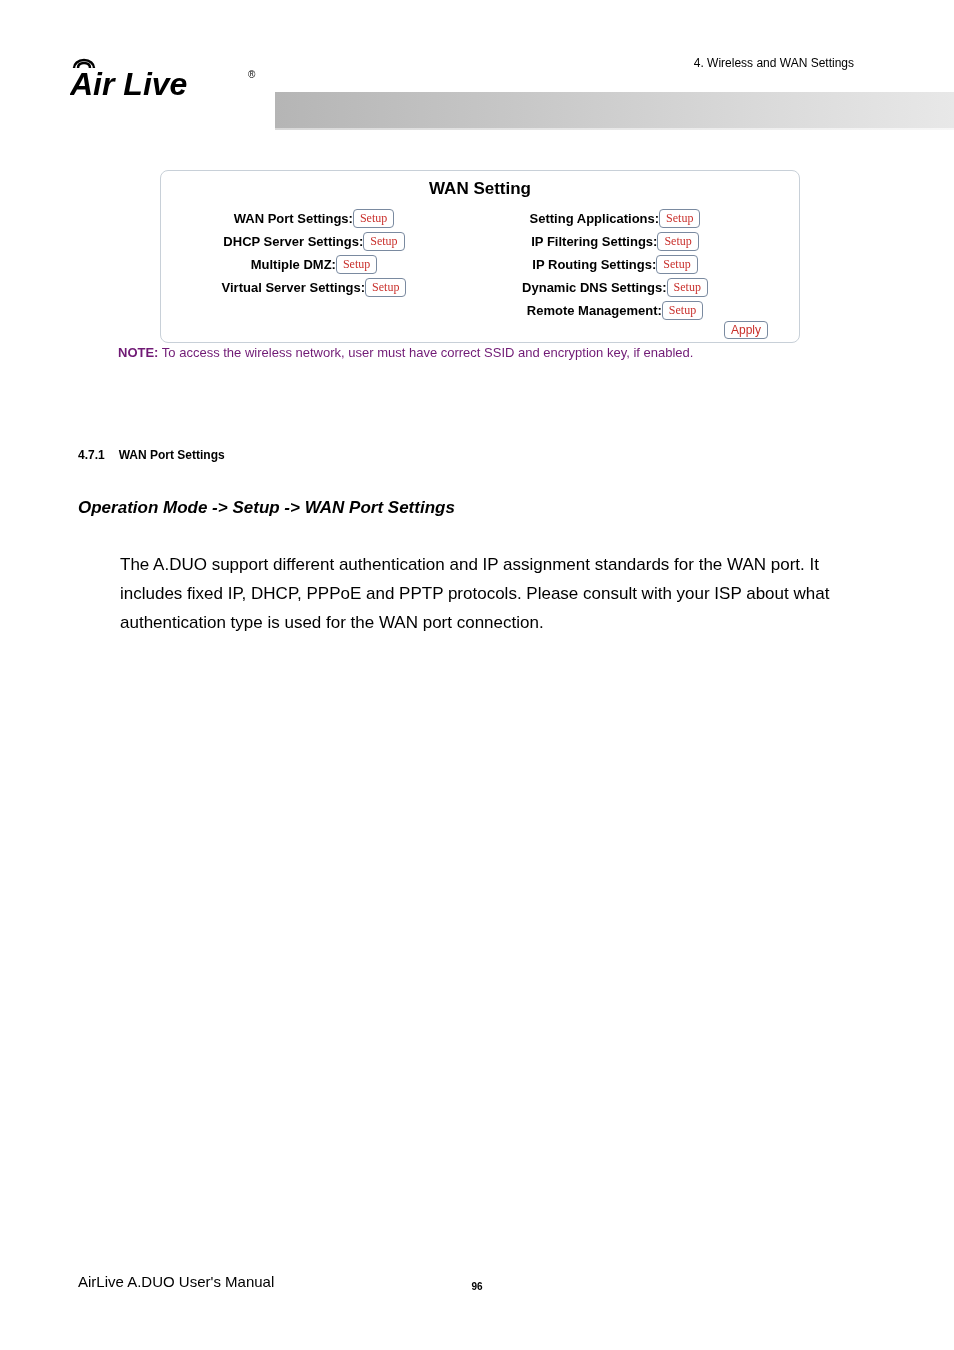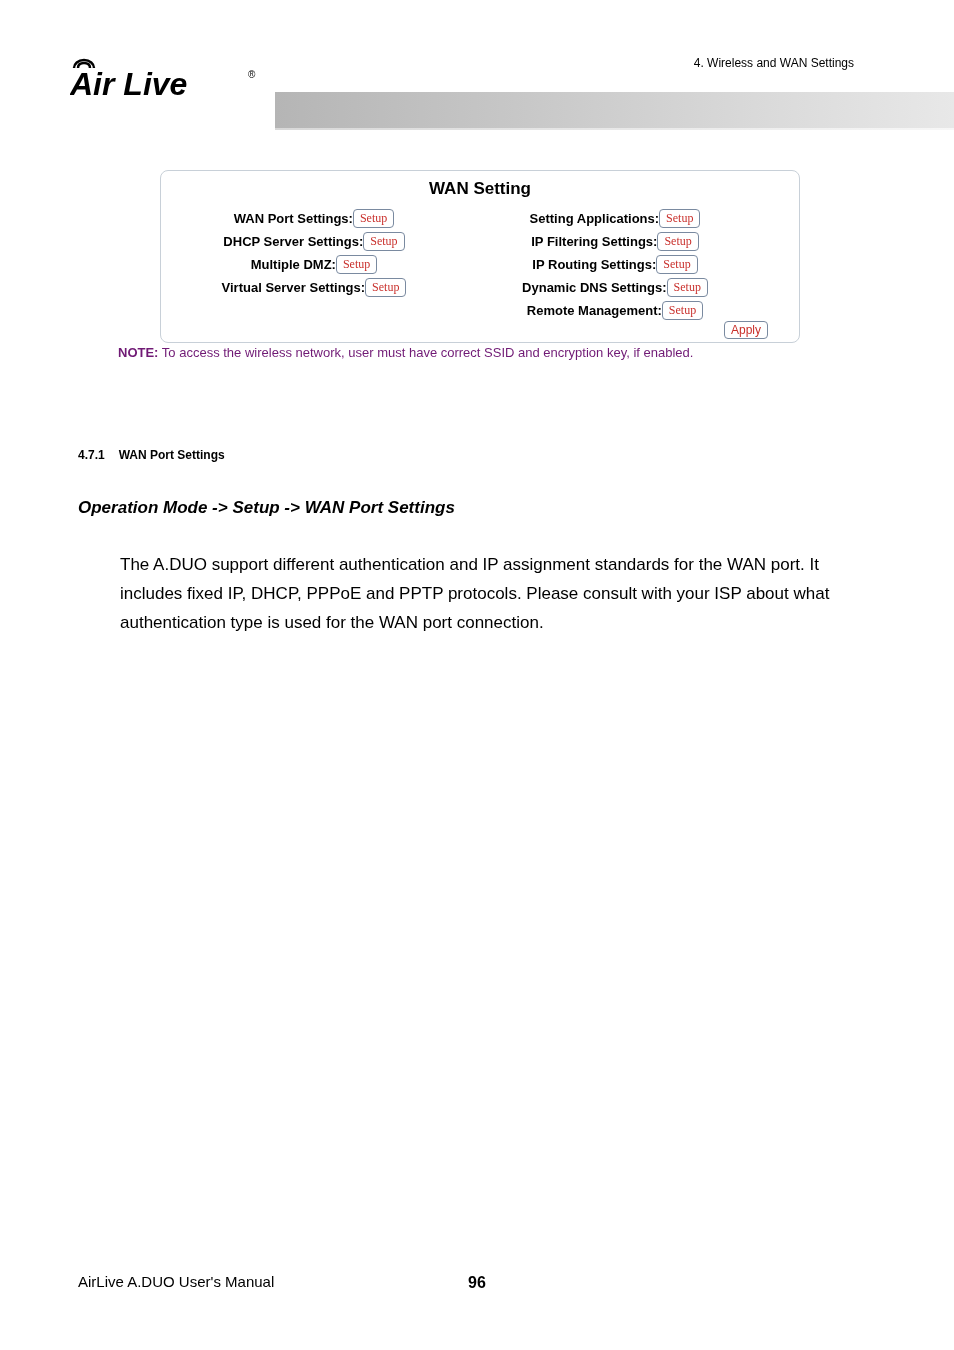--- a/index.html
+++ b/index.html
@@ -137,21 +137,21 @@
       position: absolute;
       bottom: 60px;
       left: 78px;
       font-size: 15px;
     }
     .footer-page {
       position: absolute;
       bottom: 58px;
       left: 50%;
       transform: translateX(-50%);
-      font-size: 16px;
+      font-size: 10px;
       font-weight: bold;
     }
   </style>
 </head>
 <body>
 
 <div class="page-header-text">4. Wireless and WAN Settings</div>
 
 <div class="logo-container">
   <svg width="200" height="48" viewBox="0 0 200 48">

